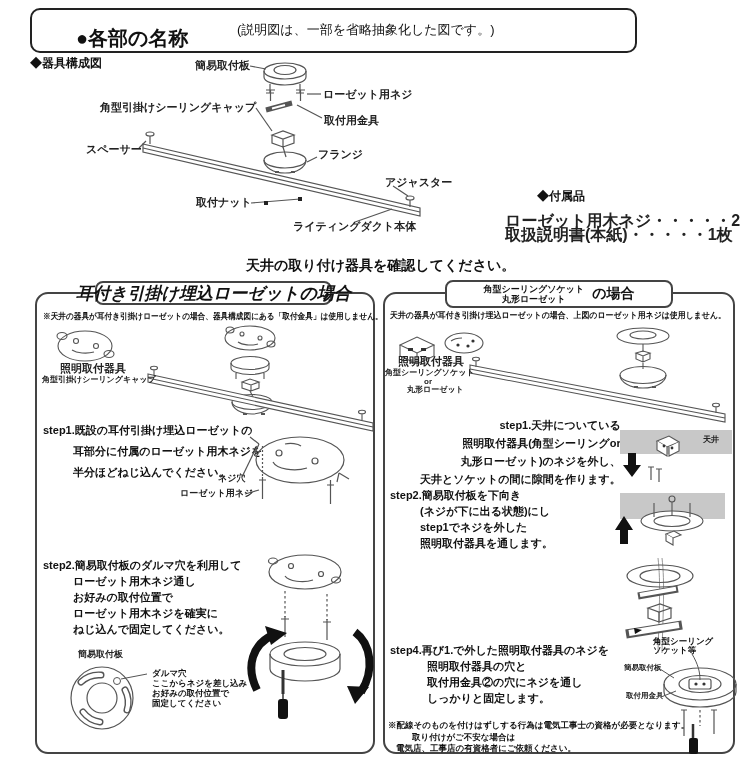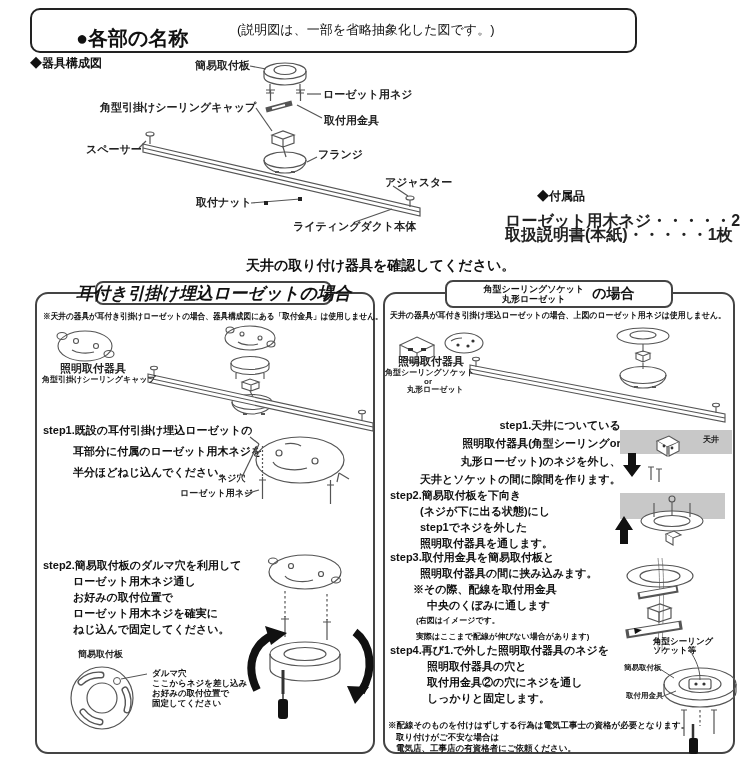--- a/index.html
+++ b/index.html
@@ -289,28 +289,20 @@
       <ellipse cx="64" cy="31" rx="18" ry="5.5"></ellipse>
       <path d="M46,13 v14 M82,13 v14"></path>
       <circle cx="64" cy="9" r="3"></circle>
       <path d="M64,12 v14"></path>
       <path d="M58,44 l8,-3 l7,4 l-8,3 z" fill="#fff"></path>
       <path d="M58,44 v7 l7,4 v-7" fill="#fff"></path>
     </g>
     <polygon points="16,26 25,40 20,40 20,54 12,54 12,40 7,40" fill="#111"></polygon>
   </svg>
 
-  <div class="step" style="left:390px;top:549px">
-    <div>step3.取付用金具を簡易取付板と</div>
-    <div class="ind">照明取付器具の間に挟み込みます。</div>
-    <div class="ind" style="margin-left:23px">※その際、配線を取付用金具</div>
-    <div class="ind2">中央のくぼみに通します</div>
-    <div class="sm-note">(右図はイメージです。</div>
-    <div class="sm-note">実際はここまで配線が伸びない場合があります)</div>
-  </div>
   <svg style="left:598px;top:558px" width="137" height="100" viewBox="0 0 137 100">
     <g stroke="#999" fill="none" stroke-width="1">
       <path d="M64,0 c3,25 1,55 0,95 M60,0 c3,25 1,55 0,95"></path>
     </g>
     <g stroke="#555" fill="none" stroke-width="1.2">
       <ellipse cx="62" cy="18" rx="33" ry="11"></ellipse>
       <ellipse cx="62" cy="18" rx="20" ry="6.5"></ellipse>
       <path d="M40,38 l40,-7" stroke-width="7"></path>
       <path d="M42,37 l36,-6.3" stroke="#fff" stroke-width="4"></path>
       <path d="M50,50 l12,-4 l11,4 l-12,4 z"></path>
@@ -348,17 +340,17 @@
       <path d="M88,74 v16" stroke-dasharray="2.5,2.5"></path>
     </g>
     <g>
       <path d="M81,88 v14" stroke="#333" stroke-width="2.5"></path>
       <rect x="77" y="102" width="9" height="16" rx="2" fill="#111"></rect>
     </g>
   </svg>
 
   <div class="bnotes" style="left:388px;top:720px">
     <div>※配線そのものを付けはずしする行為は電気工事士の資格が必要となります。</div>
-    <div style="margin-left:8px">取り付けがご不安な場合は</div>
+    <div style="margin-left:24px">取り付けがご不安な場合は</div>
     <div style="margin-left:8px">電気店、工事店の有資格者にご依頼ください。</div>
   </div>
 
 </div>
 
 </body></html>

